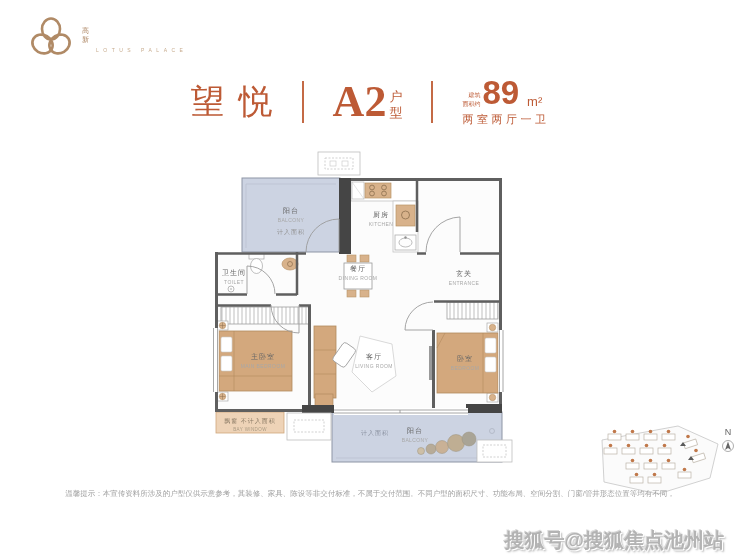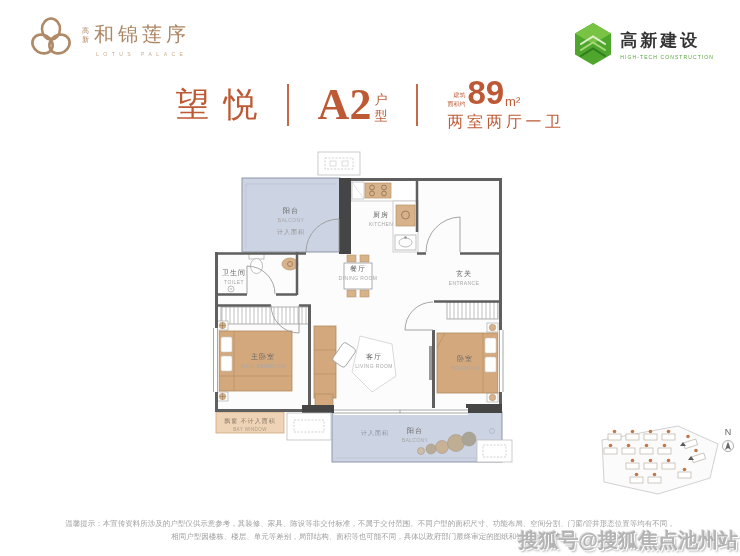--- a/index.html
+++ b/index.html
@@ -25,81 +25,65 @@
          align-items:center;gap:29px;color:#bd5a35;}
   .title .project{font-size:34px;letter-spacing:14px;margin-right:-14px;font-weight:500;}
   .title .vline{width:2px;height:42px;background:#c46a45;}
   .title .unit-wrap{display:flex;align-items:center;}
   .title .unit{font-family:"Liberation Serif",serif;font-size:44px;font-weight:600;line-height:1;}
   .title .unit-type{width:13px;font-size:13px;line-height:1.2;word-break:break-all;margin-left:3px;margin-top:6px;}
   .title .area-wrap{display:flex;flex-direction:column;}
   .title .area-row{display:flex;align-items:flex-end;}
   .title .area-prefix{font-size:6px;line-height:1.5;margin-top:8px;margin-right:2px;text-align:right;}
   .title .area-value{font-size:33px;font-weight:600;line-height:1;}
-  .title .area-unit{font-size:13px;margin-top:2px;margin-left:1px;}
-  .title .layout{font-size:16px;letter-spacing:3.5px;margin-top:3px;}
+  .title .area-unit{font-size:13px;margin-top:2px;margin-left:8px;}
+  .title .layout{font-size:11px;letter-spacing:3.5px;margin-top:3px;}
 
   
   .plan{position:absolute;left:200px;top:140px;width:320px;height:336px;}
   .plan svg{position:absolute;left:0;top:0;}
   .room{position:absolute;transform:translateX(-50%);text-align:center;white-space:nowrap;}
   .room .zh{font-size:7px;letter-spacing:1px;color:#666;}
   .room .en{font-size:5px;color:#a8a8a8;letter-spacing:.4px;margin-top:1px;}
   .room .note{font-size:6px;color:#949494;margin-top:5px;letter-spacing:1px;}
   .room.small .zh{font-size:6px;color:#8a7a64;}
   .room.small .en{font-size:4.5px;color:#ab9b83;}
   .room.plain .zh{font-size:6px;color:#8d94a3;}
 
   
   .siteplan{position:absolute;left:592px;top:420px;width:150px;height:92px;}
 
   
-  .disclaimer{position:absolute;left:0;right:0;top:517px;text-align:center;
+  .disclaimer{position:absolute;left:0;right:0;top:487px;text-align:center;
               font-size:7.5px;color:#a0a0a0;line-height:13px;}
-  .watermark{position:absolute;right:2px;top:527px;font-size:20px;font-weight:700;
+  .watermark{position:absolute;right:16px;top:527px;font-size:20px;font-weight:700;
              color:#b3b3b3;letter-spacing:0px;
              text-shadow:1px 1px 0 #ffffff,-1px -1px 0 #d8d8d8,2px 2px 2px rgba(90,90,90,.45);}
 </style>
 </head>
 <body>
 
 <div class="page">
 
   <div class="brand-left">
     <svg width="46" height="46" viewBox="0 0 46 46">
       <g fill="none" stroke="#b08a66" stroke-width="2.6" stroke-linecap="round">
         <ellipse cx="23" cy="13" rx="9" ry="10.5"></ellipse>
         <ellipse cx="14.5" cy="28" rx="9" ry="10.5" transform="rotate(120 14.5 28)"></ellipse>
         <ellipse cx="31.5" cy="28" rx="9" ry="10.5" transform="rotate(240 31.5 28)"></ellipse>
       </g>
     </svg>
     <div class="txt">
       <div class="row1">
         <div class="prefix">高新</div>
-        <div class="name">和锦莲序</div>
       </div>
       <div class="sub">LOTUS PALACE</div>
     </div>
   </div>
 
-  <div class="brand-right">
-    <svg width="40" height="44" viewBox="0 0 40 44">
-      <polygon points="20,1 38,11.5 38,32.5 20,43 2,32.5 2,11.5" fill="#4ea62c"></polygon>
-      <polygon points="20,1 38,11.5 20,22 2,11.5" fill="#79c344"></polygon>
-      <g fill="none" stroke-linecap="round">
-        <path d="M8,22 L20,14.5 L32,22" stroke="#dff0cf" stroke-width="2"></path>
-        <path d="M8,28 L20,20.5 L32,28" stroke="#a9d87c" stroke-width="2"></path>
-        <path d="M8,34 L20,26.5 L32,34" stroke="#2f7d1f" stroke-width="2"></path>
-      </g>
-    </svg>
-    <div class="txt">
-      <div class="name">高新建设</div>
-      <div class="sub">HIGH-TECH CONSTRUCTION</div>
-    </div>
-  </div>
 
   <div class="title">
     <div class="project">望悦</div>
     <div class="vline"></div>
     <div class="unit-wrap">
       <div class="unit">A2</div>
       <div class="unit-type">户型</div>
     </div>
     <div class="vline"></div>
     <div class="area-wrap">
@@ -367,18 +351,17 @@
       <g>
         <text x="136" y="15" font-size="9" fill="#666" text-anchor="middle" font-family="Liberation Sans, sans-serif">N</text>
         <circle cx="136" cy="26" r="5.5" fill="#ffffff" stroke="#999" stroke-width="0.8"></circle>
         <path d="M136,21.5 L133,30 L136,28 L139,30 Z" fill="#666"></path>
       </g>
     </svg>
   </div>
 
   <div class="disclaimer">
     <div>温馨提示：本宣传资料所涉及的户型仅供示意参考，其装修、家具、陈设等非交付标准，不属于交付范围。不同户型的面积尺寸、功能布局、空间分割、门窗/管井形态位置等均有不同，</div>
-    <div>相同户型因楼栋、楼层、单元等差别，局部结构、面积等也可能不同，具体以政府部门最终审定的图纸和销售合同为准。</div>
   </div>
 
   <div class="watermark">搜狐号@搜狐焦点池州站</div>
 
 </div>
 
 </body></html>

